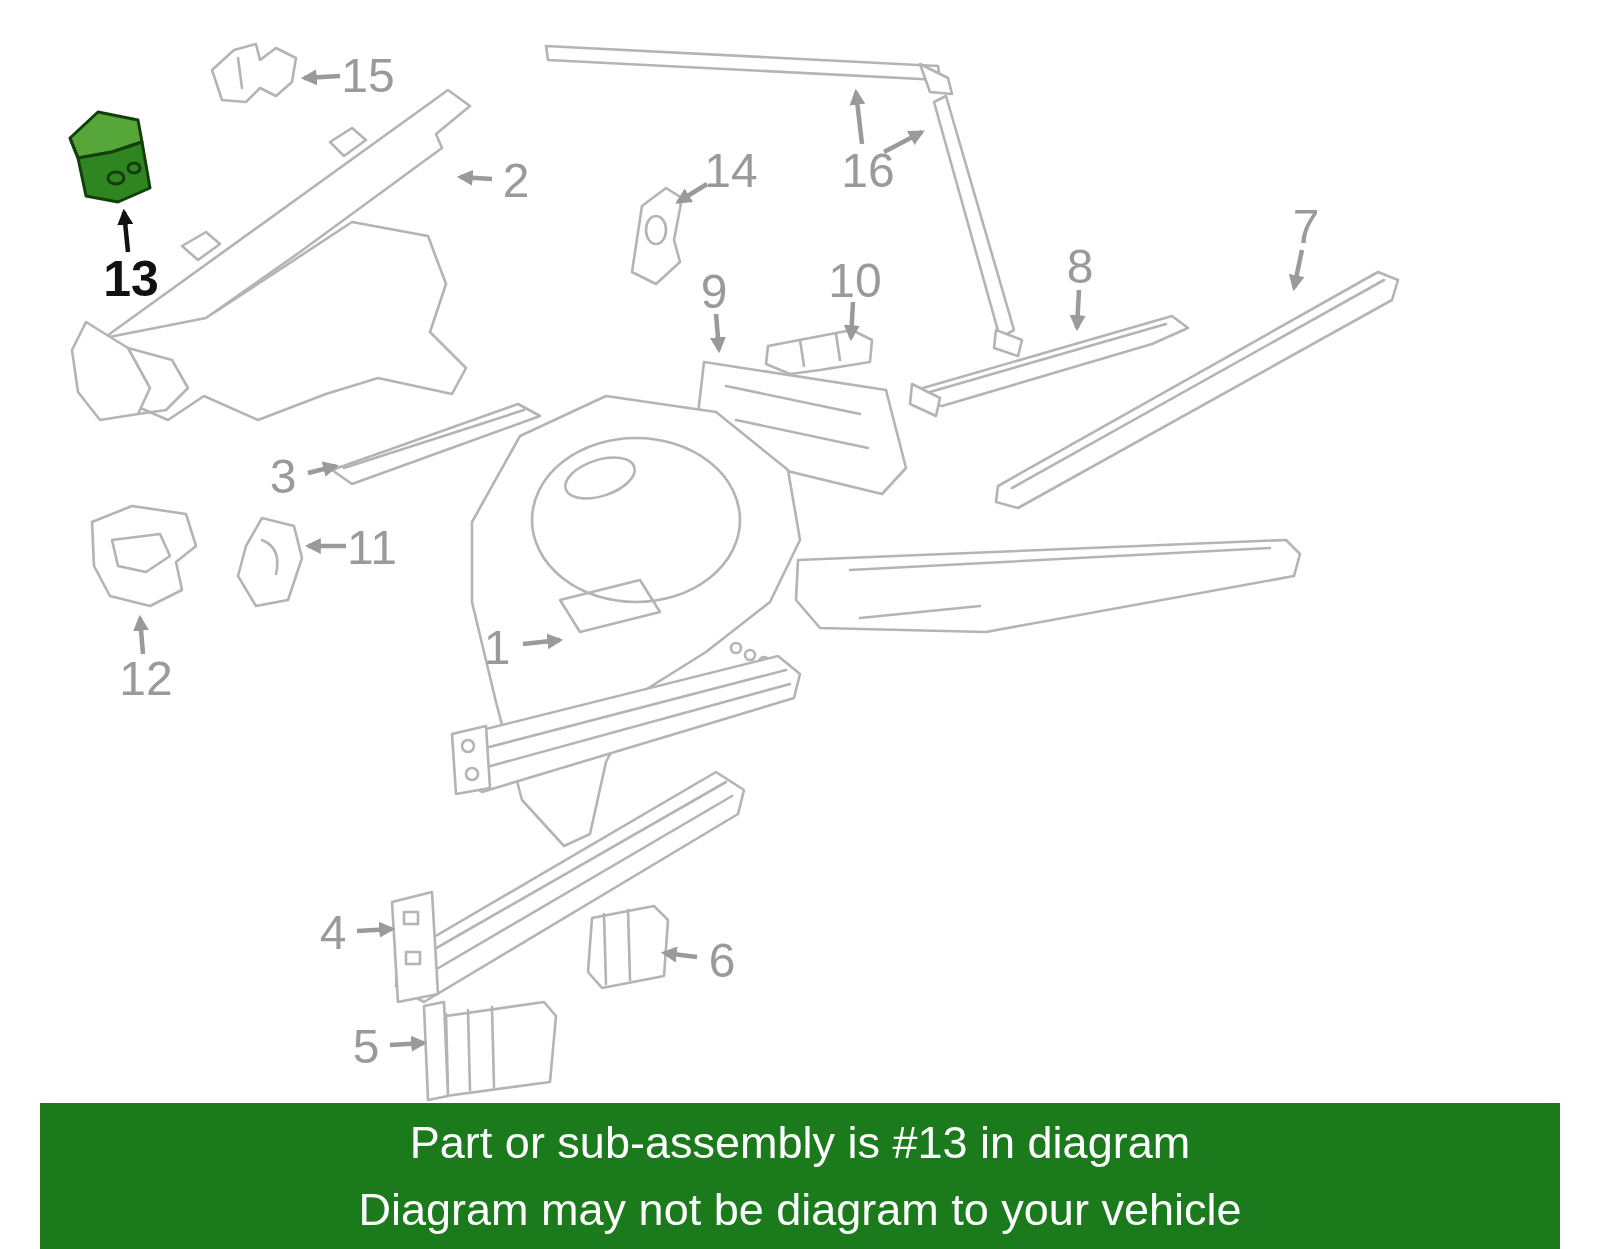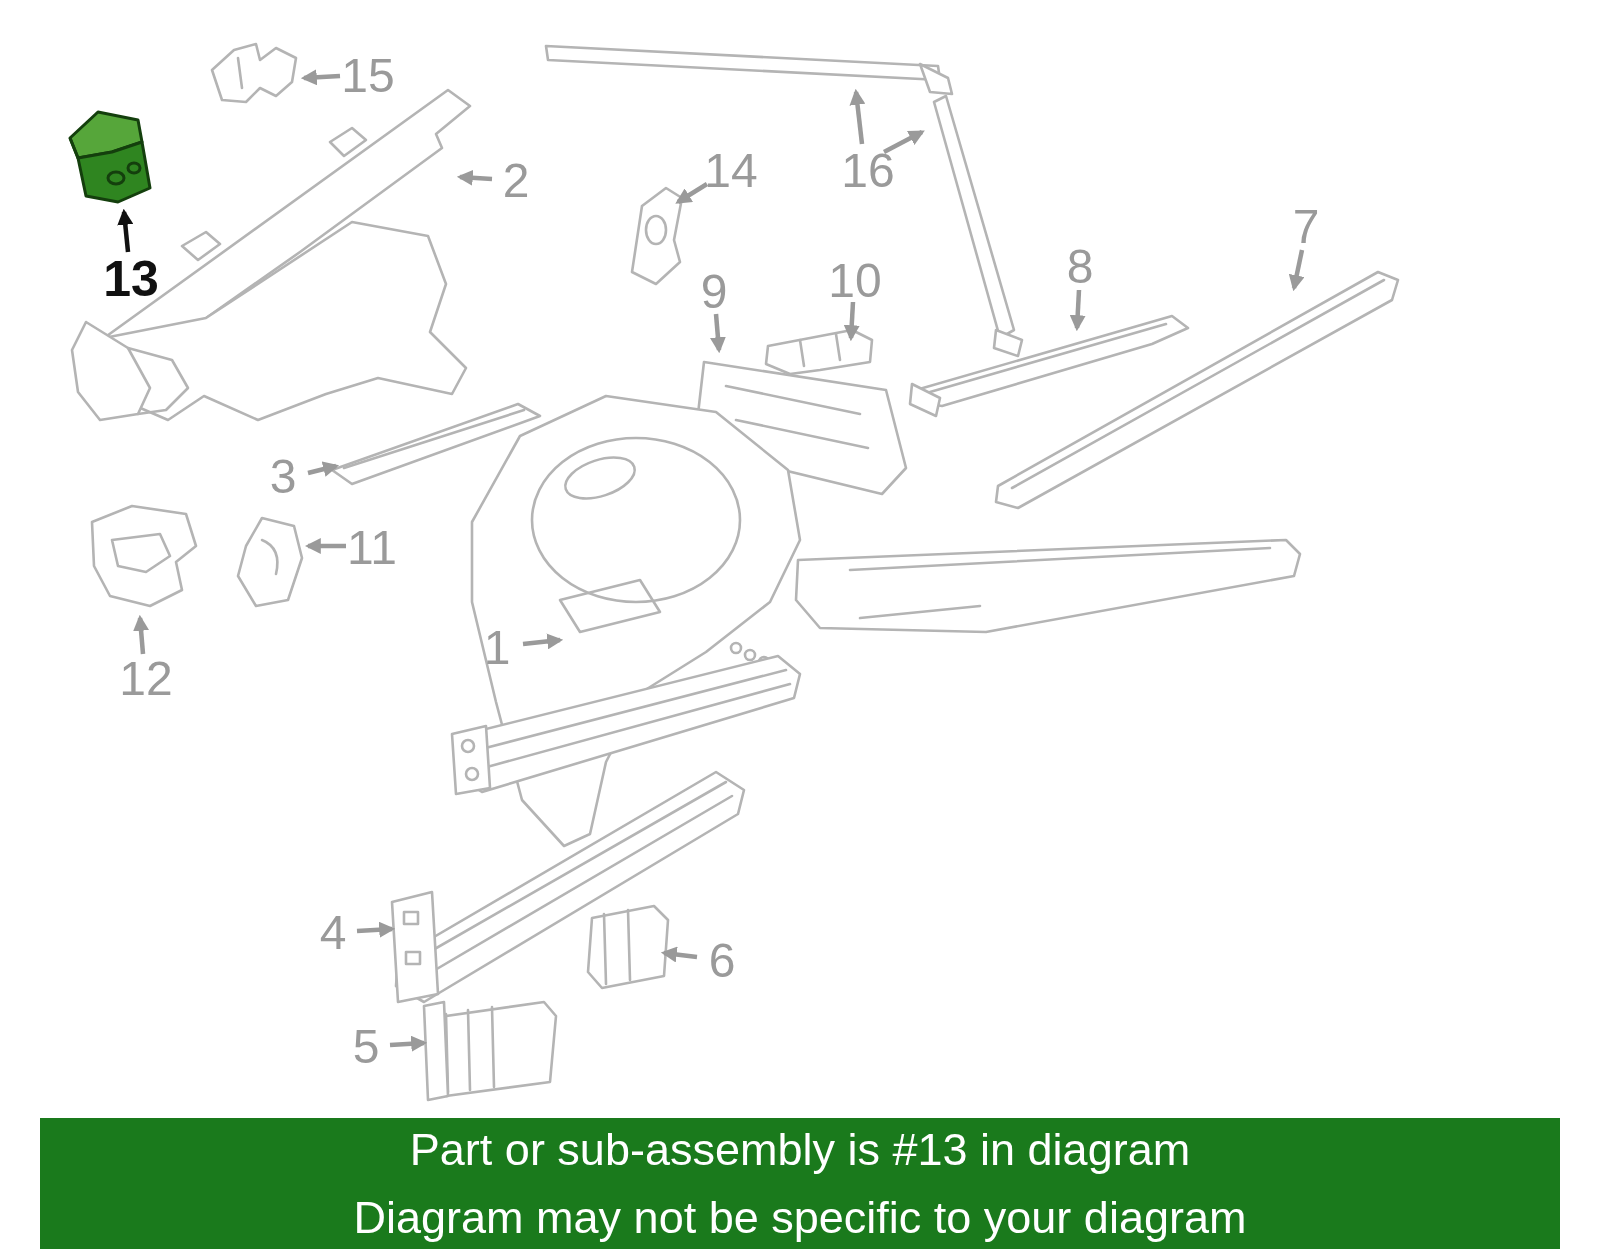--- a/index.html
+++ b/index.html
@@ -10,21 +10,21 @@
   html,body{margin:0;padding:0;background:#ffffff;}
   #stage{position:relative;width:1600px;height:1249px;background:#ffffff;overflow:hidden;
          font-family:"Liberation Sans",sans-serif;}
   #diagram-svg{position:absolute;left:0;top:0;width:1600px;height:1249px;}
   .lineart path, .lineart ellipse, .lineart rect, .lineart circle{
     fill:#ffffff;stroke:var(--line);stroke-width:2.6;stroke-linejoin:round;stroke-linecap:round;}
   .lineart .inner{fill:none;}
   text.callout{font-family:"Liberation Sans",sans-serif;font-size:48px;
     text-anchor:middle;dominant-baseline:central;}
   text.callout.active{font-weight:bold;font-size:50px;}
-  #notice-banner{position:absolute;left:40px;right:40px;bottom:0;height:131px;
+  #notice-banner{position:absolute;left:40px;right:40px;bottom:0;height:146px;
     background:var(--banner-bg);color:var(--banner-text);
     display:flex;flex-direction:column;justify-content:center;align-items:center;
     font-size:45px;line-height:1.5;text-align:center;}
 </style>
 </head>
 <body>
 
 <div id="stage">
   <svg id="diagram-svg" viewBox="0 0 1600 1249">
     <defs>
@@ -187,15 +187,15 @@
         <text x="146" y="678" fill="#9a9a9a" class="callout">12</text>
         <text x="131" y="279" fill="#111111" class="callout active">13</text>
         <text x="731" y="170" fill="#9a9a9a" class="callout">14</text>
         <text x="368" y="75" fill="#9a9a9a" class="callout">15</text>
         <text x="868" y="170" fill="#9a9a9a" class="callout">16</text>
       </g>
   </svg>
 
   <div id="notice-banner">
     <div>Part or sub-assembly is #13 in diagram</div>
-    <div>Diagram may not be specific to your diagram</div>
+    <div>Diagram may not be diagram to your vehicle</div>
   </div>
 </div>
 
 </body></html>

